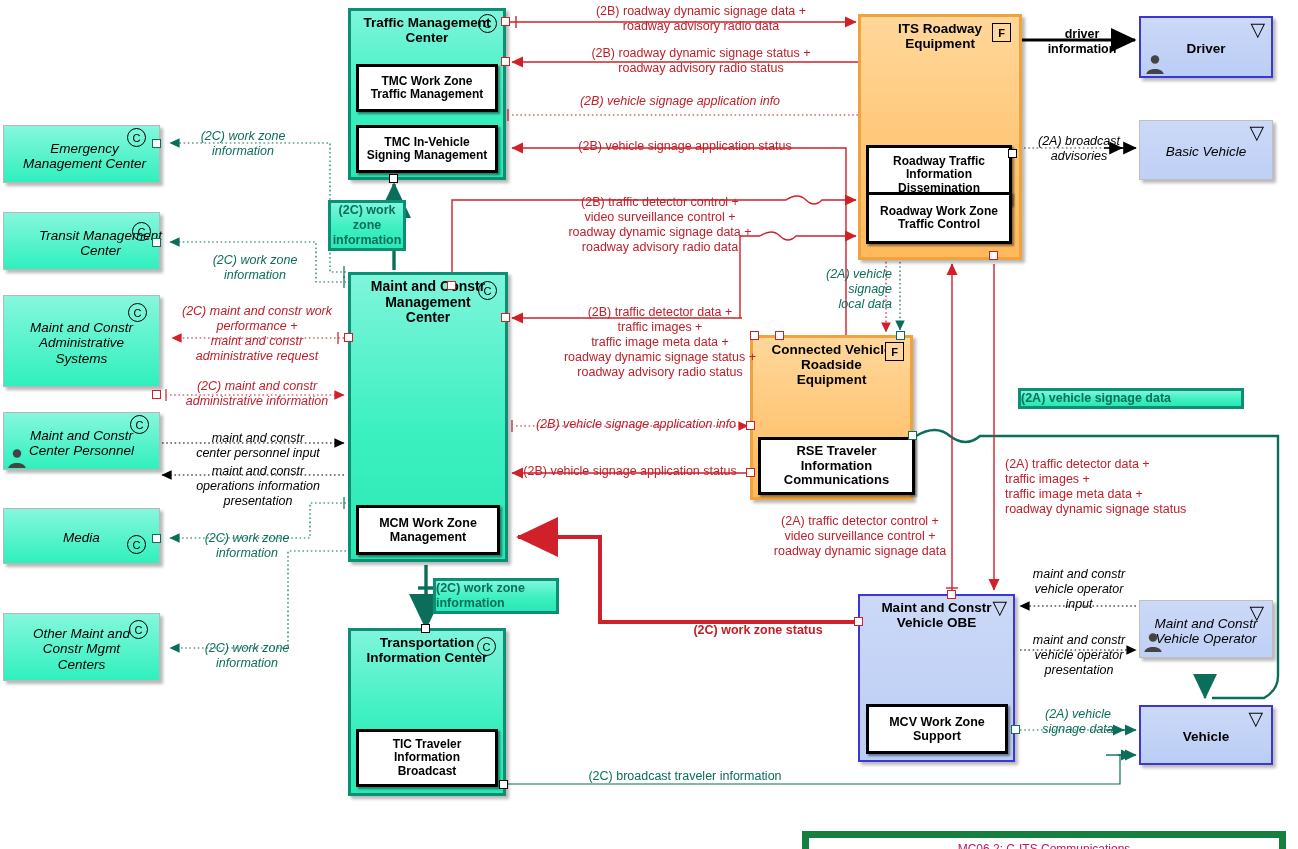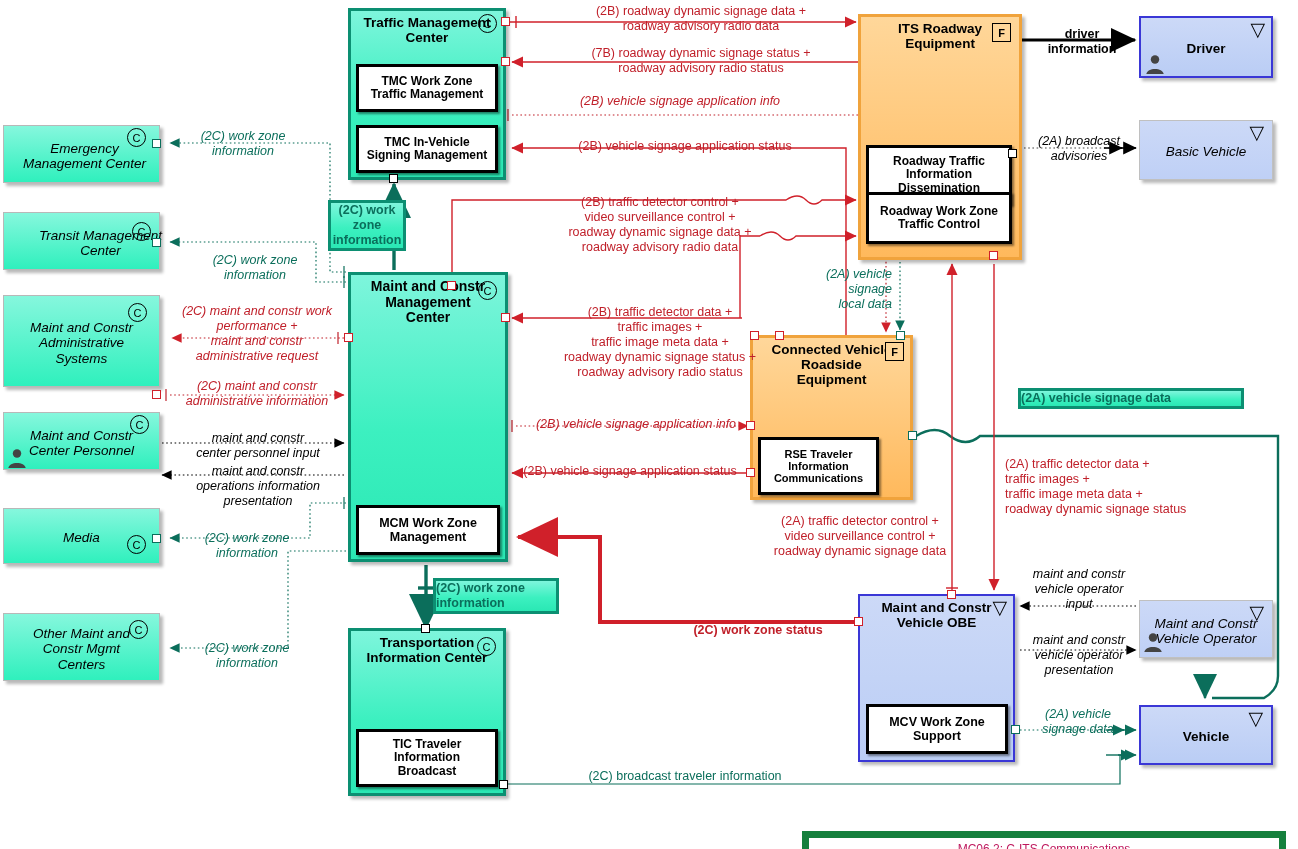--- a/index.html
+++ b/index.html
@@ -284,21 +284,21 @@
 Traffic Control</div>
   <div class="port blk" style="left:1008px;top:149px;"></div>
   <div class="port red" style="left:989px;top:251px;"></div>
 
   <div class="node orange" style="left:750px;top:335px;width:163px;height:165px;font-size:13.5px;">
     <div class="title" style="white-space: pre-line;">Connected Vehicle
 Roadside
 Equipment</div>
     <div class="badge-f" style="right:6px;top:4px;">F</div>
   </div>
-  <div class="func" style="left: 758px; top: 437px; width: 121px; height: 58px; font-size: 11px; white-space: pre-line;">RSE Traveler
+  <div class="func" style="left: 758px; top: 437px; width: 157px; height: 58px; font-size: 13px; white-space: pre-line;">RSE Traveler
 Information
 Communications</div>
   <div class="port red" style="left:746px;top:421px;"></div>
   <div class="port red" style="left:746px;top:468px;"></div>
   <div class="port teal" style="left:908px;top:431px;"></div>
   <div class="port red" style="left:750px;top:331px;"></div>
   <div class="port red" style="left:775px;top:331px;"></div>
   <div class="port teal" style="left:896px;top:331px;"></div>
 
   <div class="node blue" style="left:858px;top:594px;width:157px;height:168px;font-size:13.5px;">
@@ -336,21 +336,21 @@
     </svg>
   </div>
 
   <div class="node blue" style="left:1139px;top:705px;width:134px;height:60px;font-size:13.5px;justify-content:center;">
     <div class="title">Vehicle</div>
     <div class="vtri" style="right:8px;top:2px;">▽</div>
   </div>
 
   <div class="lbl red ctr" style="left: 536px; top: 4px; width: 330px; font-size: 12.5px; white-space: pre-line;">(2B) roadway dynamic signage data +
 roadway advisory radio data</div>
-  <div class="lbl red ctr" style="left: 536px; top: 46px; width: 330px; font-size: 12.5px; white-space: pre-line;">(7B) roadway dynamic signage status +
+  <div class="lbl red ctr" style="left: 536px; top: 46px; width: 330px; font-size: 12.5px; white-space: pre-line;">(2B) roadway dynamic signage status +
 roadway advisory radio status</div>
   <div class="lbl red it ctr" style="left:520px;top:94px;width:320px;font-size:12.5px;">(2B) vehicle signage application info</div>
   <div class="lbl red ctr" style="left:520px;top:139px;width:330px;font-size:12.5px;">(2B) vehicle signage application status</div>
 
   <div class="lbl red ctr" style="left: 510px; top: 195px; width: 300px; font-size: 12.5px; white-space: pre-line;">(2B) traffic detector control +
 video surveillance control +
 roadway dynamic signage data +
 roadway advisory radio data</div>
   <div class="lbl red ctr" style="left: 510px; top: 305px; width: 300px; font-size: 12.5px; white-space: pre-line;">(2B) traffic detector data +
 traffic images +

